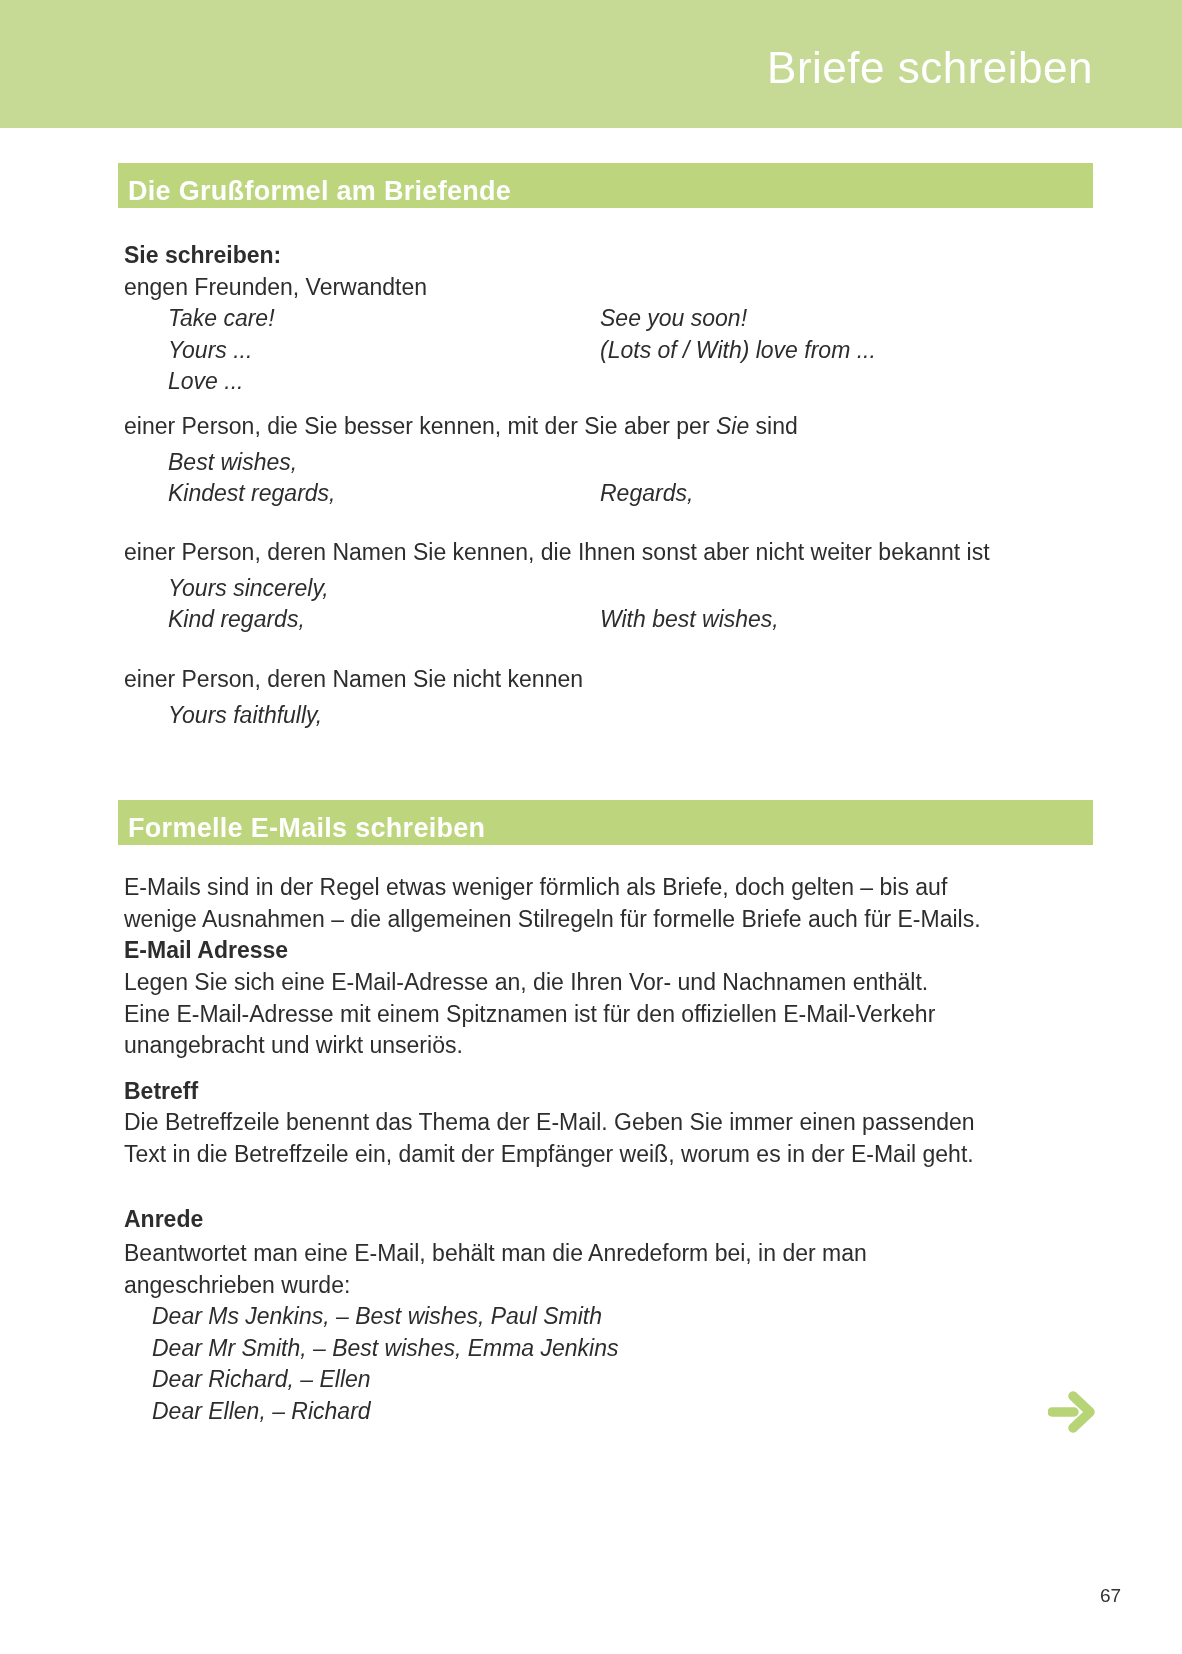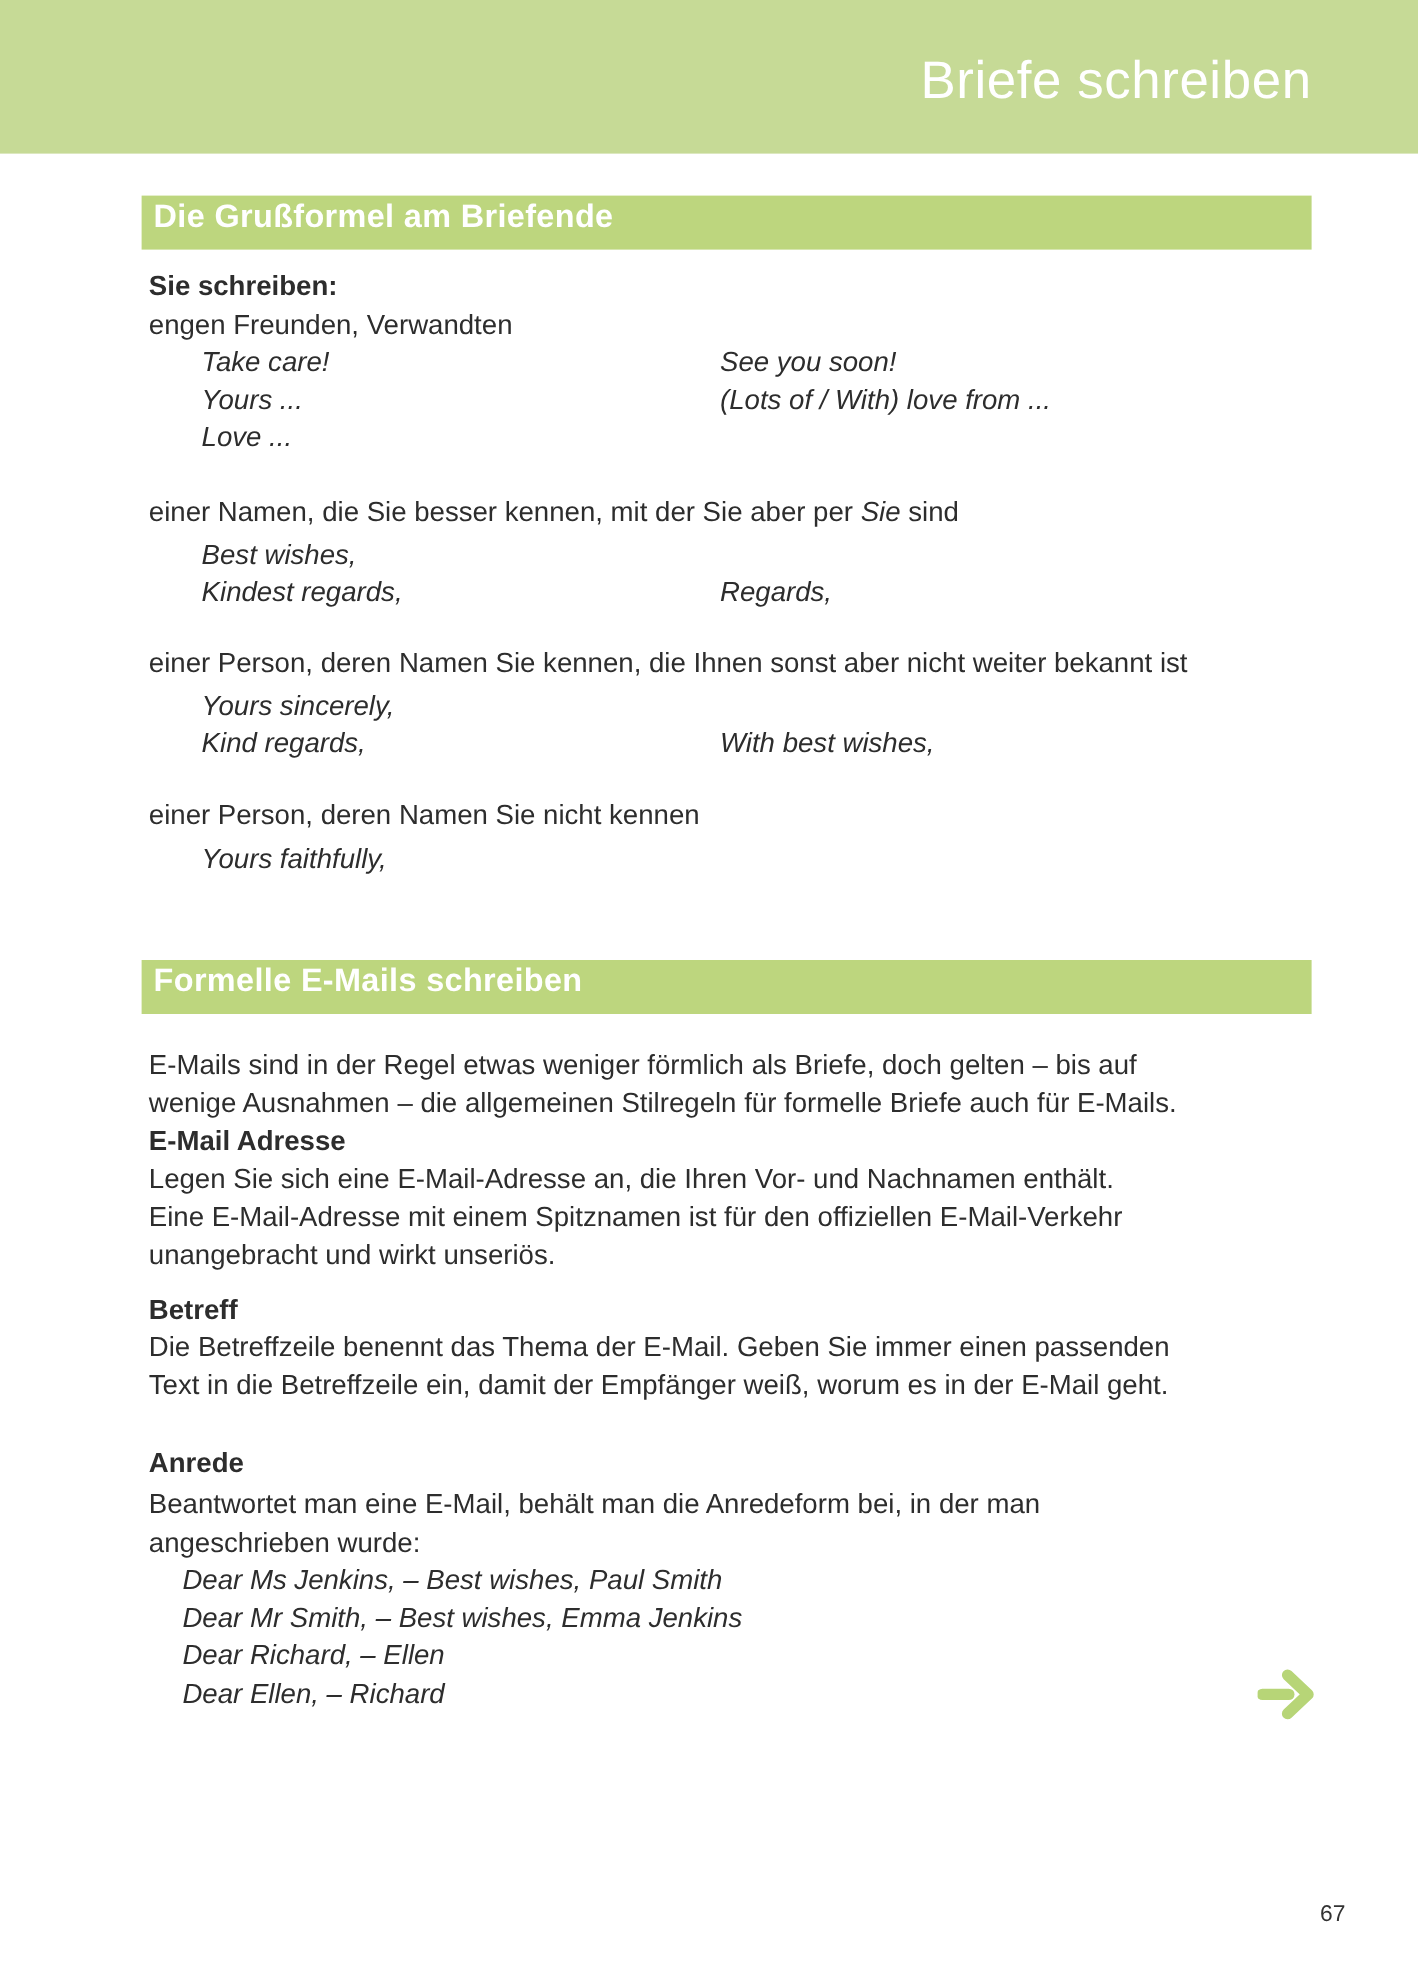--- a/index.html
+++ b/index.html
@@ -14,21 +14,21 @@
   }
   .banner-title {
     position:absolute; right:89px; top:44px;
     font-size:44px; line-height:1.1; color:#ffffff; font-weight:normal;
     letter-spacing:0.5px; white-space:nowrap;
   }
   
   .secbar {
     position:absolute; left:118px; width:975px; height:45px;
     background:#bdd67e; display:flex; align-items:flex-end;
-    box-sizing:border-box; padding:0 0 14px 10px;
+    box-sizing:border-box; padding:0 0 3px 10px;
   }
   .secbar .secbar-label {
     color:#ffffff; font-weight:bold; font-size:27px; line-height:1;
     letter-spacing:0.3px; white-space:nowrap;
   }
   
   .tblock {
     position:absolute; left:124px; width:962px;
     font-size:23px; line-height:31.5px; color:#2d2d2d;
   }
@@ -54,39 +54,39 @@
 <div class="page">
 
   <div class="banner">
     <div class="banner-title">Briefe schreiben</div>
   </div>
 
   <div class="secbar" style="top:163px">
     <span class="secbar-label">Die Grußformel am Briefende</span>
   </div>
 
-  <div class="tblock" style="top:223px">
+  <div class="tblock" style="top:240px">
     <div class="line bold">Sie schreiben:</div>
     <div class="line"><span>engen Freunden, Verwandten</span></div>
     <div class="row">
       <span class="cell-l">Take care!</span>
       <span class="cell-r"><span class="it">See you soon!</span><span></span></span>
     </div>
     <div class="row">
       <span class="cell-l">Yours ...</span>
       <span class="cell-r"><span class="it">(Lots of / With) love from ...</span><span></span></span>
     </div>
     <div class="row">
       <span class="cell-l">Love ...</span>
       <span class="cell-r"><span class="it"></span><span></span></span>
     </div>
   </div>
 
   <div class="tblock" style="top:411px">
-    <div class="line glabel-gap"><span>einer Namen, die Sie besser kennen, mit der Sie aber per </span><span class="it">Sie</span><span> sind</span></div>
+    <div class="line glabel-gap"><span>einer Person, die Sie besser kennen, mit der Sie aber per </span><span class="it">Sie</span><span> sind</span></div>
     <div class="row">
       <span class="cell-l">Best wishes,</span>
     </div>
     <div class="row">
       <span class="cell-l">Kindest regards,</span>
       <span class="cell-r"><span class="it">Regards,</span><span></span></span>
     </div>
   </div>
 
   <div class="tblock" style="top:537px">

